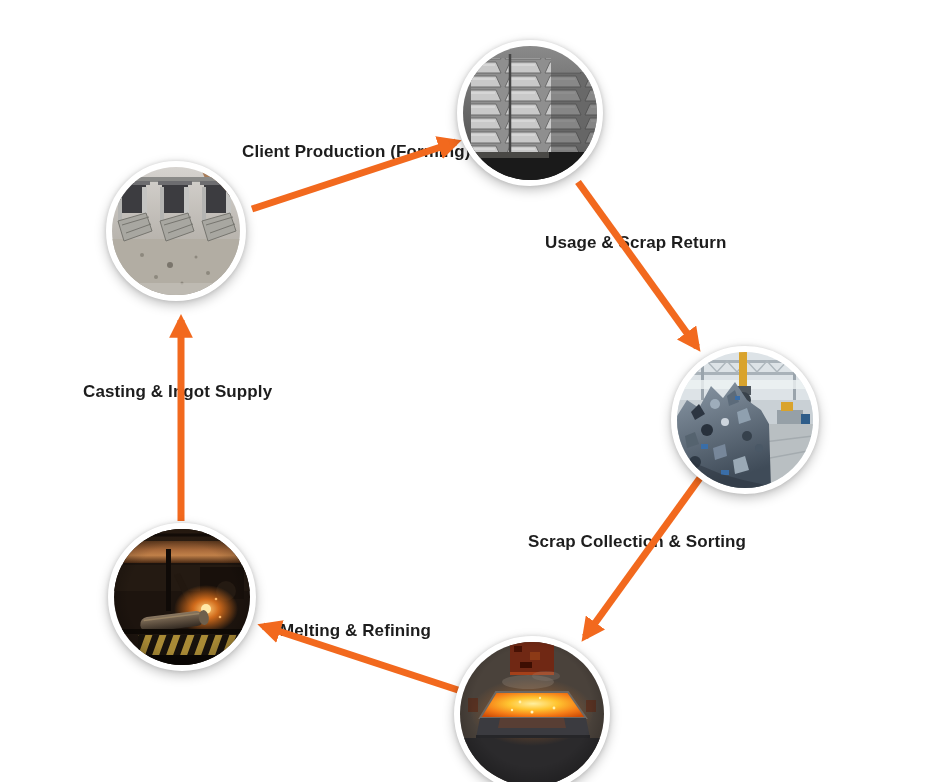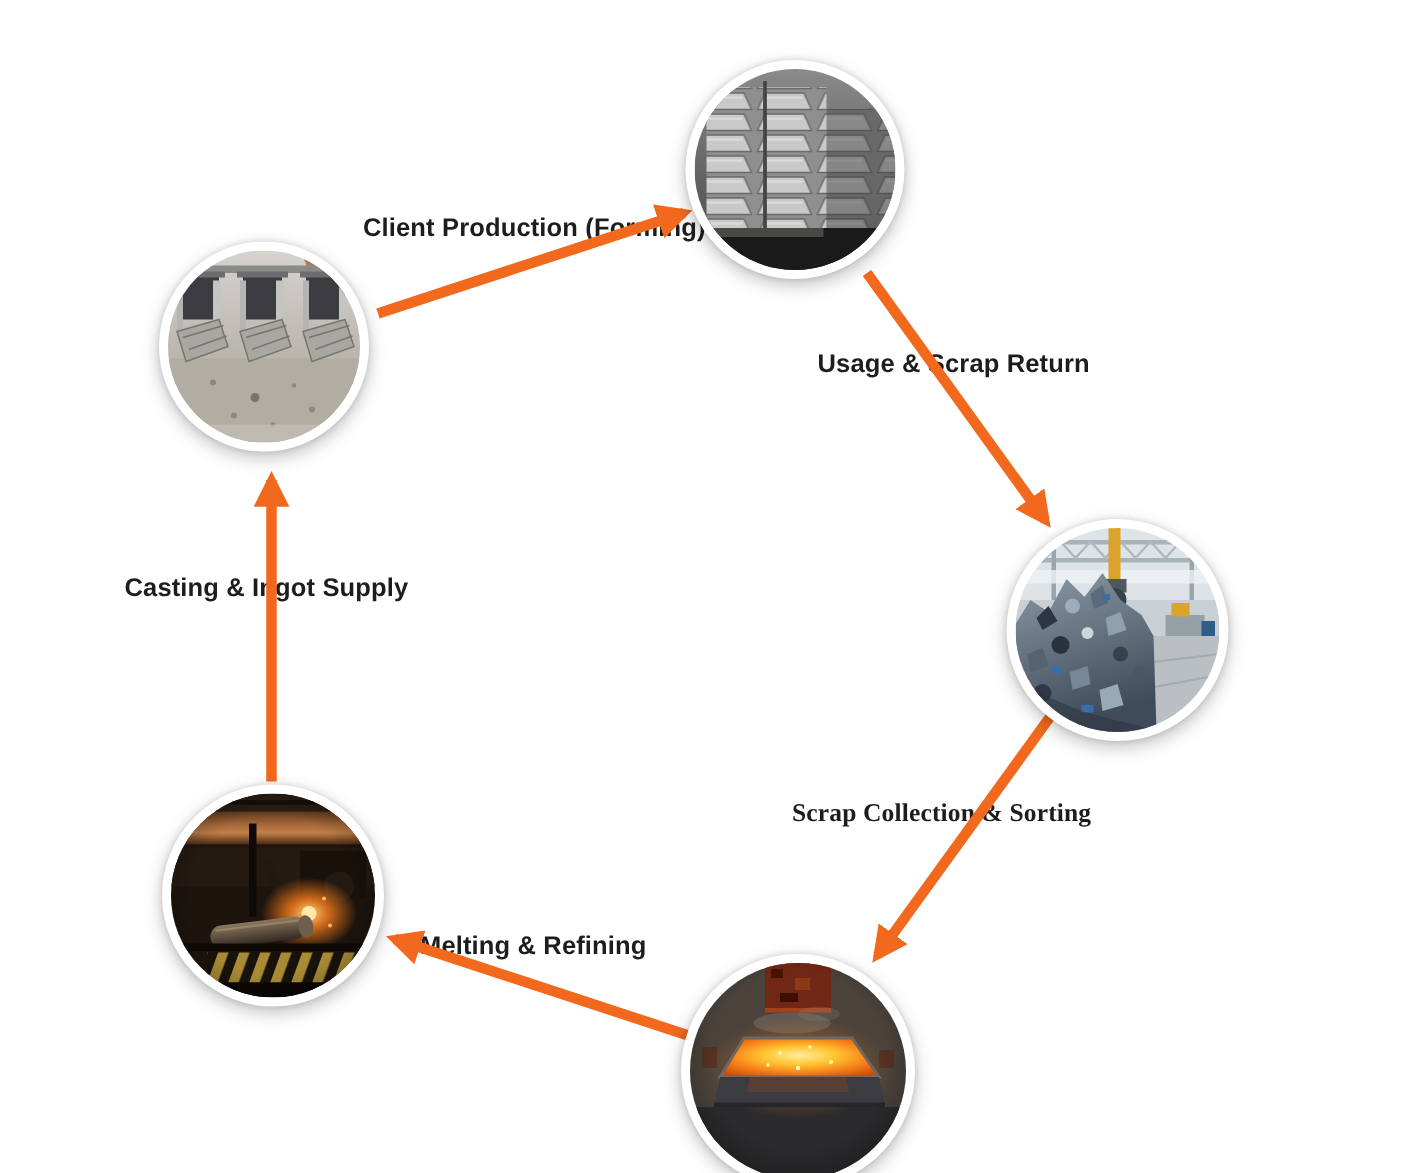--- a/index.html
+++ b/index.html
@@ -51,21 +51,21 @@
   .node svg { display: block; width: 100%; height: 100%; }
 
   .node-ingot-stack   { left: 457px; top: 40px;  width: 146px; height: 146px; }
   .node-scrap-pile    { left: 671px; top: 346px; width: 148px; height: 148px; }
   .node-molten-metal  { left: 454px; top: 636px; width: 156px; height: 156px; }
   .node-melting-furnace { left: 108px; top: 523px; width: 148px; height: 148px; }
   .node-casting-line  { left: 106px; top: 161px; width: 140px; height: 140px; }
 
   .label-client  { left: 242px; top: 142px; }
   .label-usage   { left: 545px; top: 233px; }
-  .label-scrap   { left: 528px; top: 532px; font-family: Liberation Serif, serif; }
+  .label-scrap   { left: 528px; top: 532px; }
   .label-melting { left: 280px; top: 621px; }
   .label-casting { left: 83px;  top: 382px; }
 </style>
 </head>
 <body>
 
 <div class="stage">
 
   <div class="step-label label-client">Client Production (Forming)</div>
   <div class="step-label label-usage">Usage &amp; Scrap Return</div>

